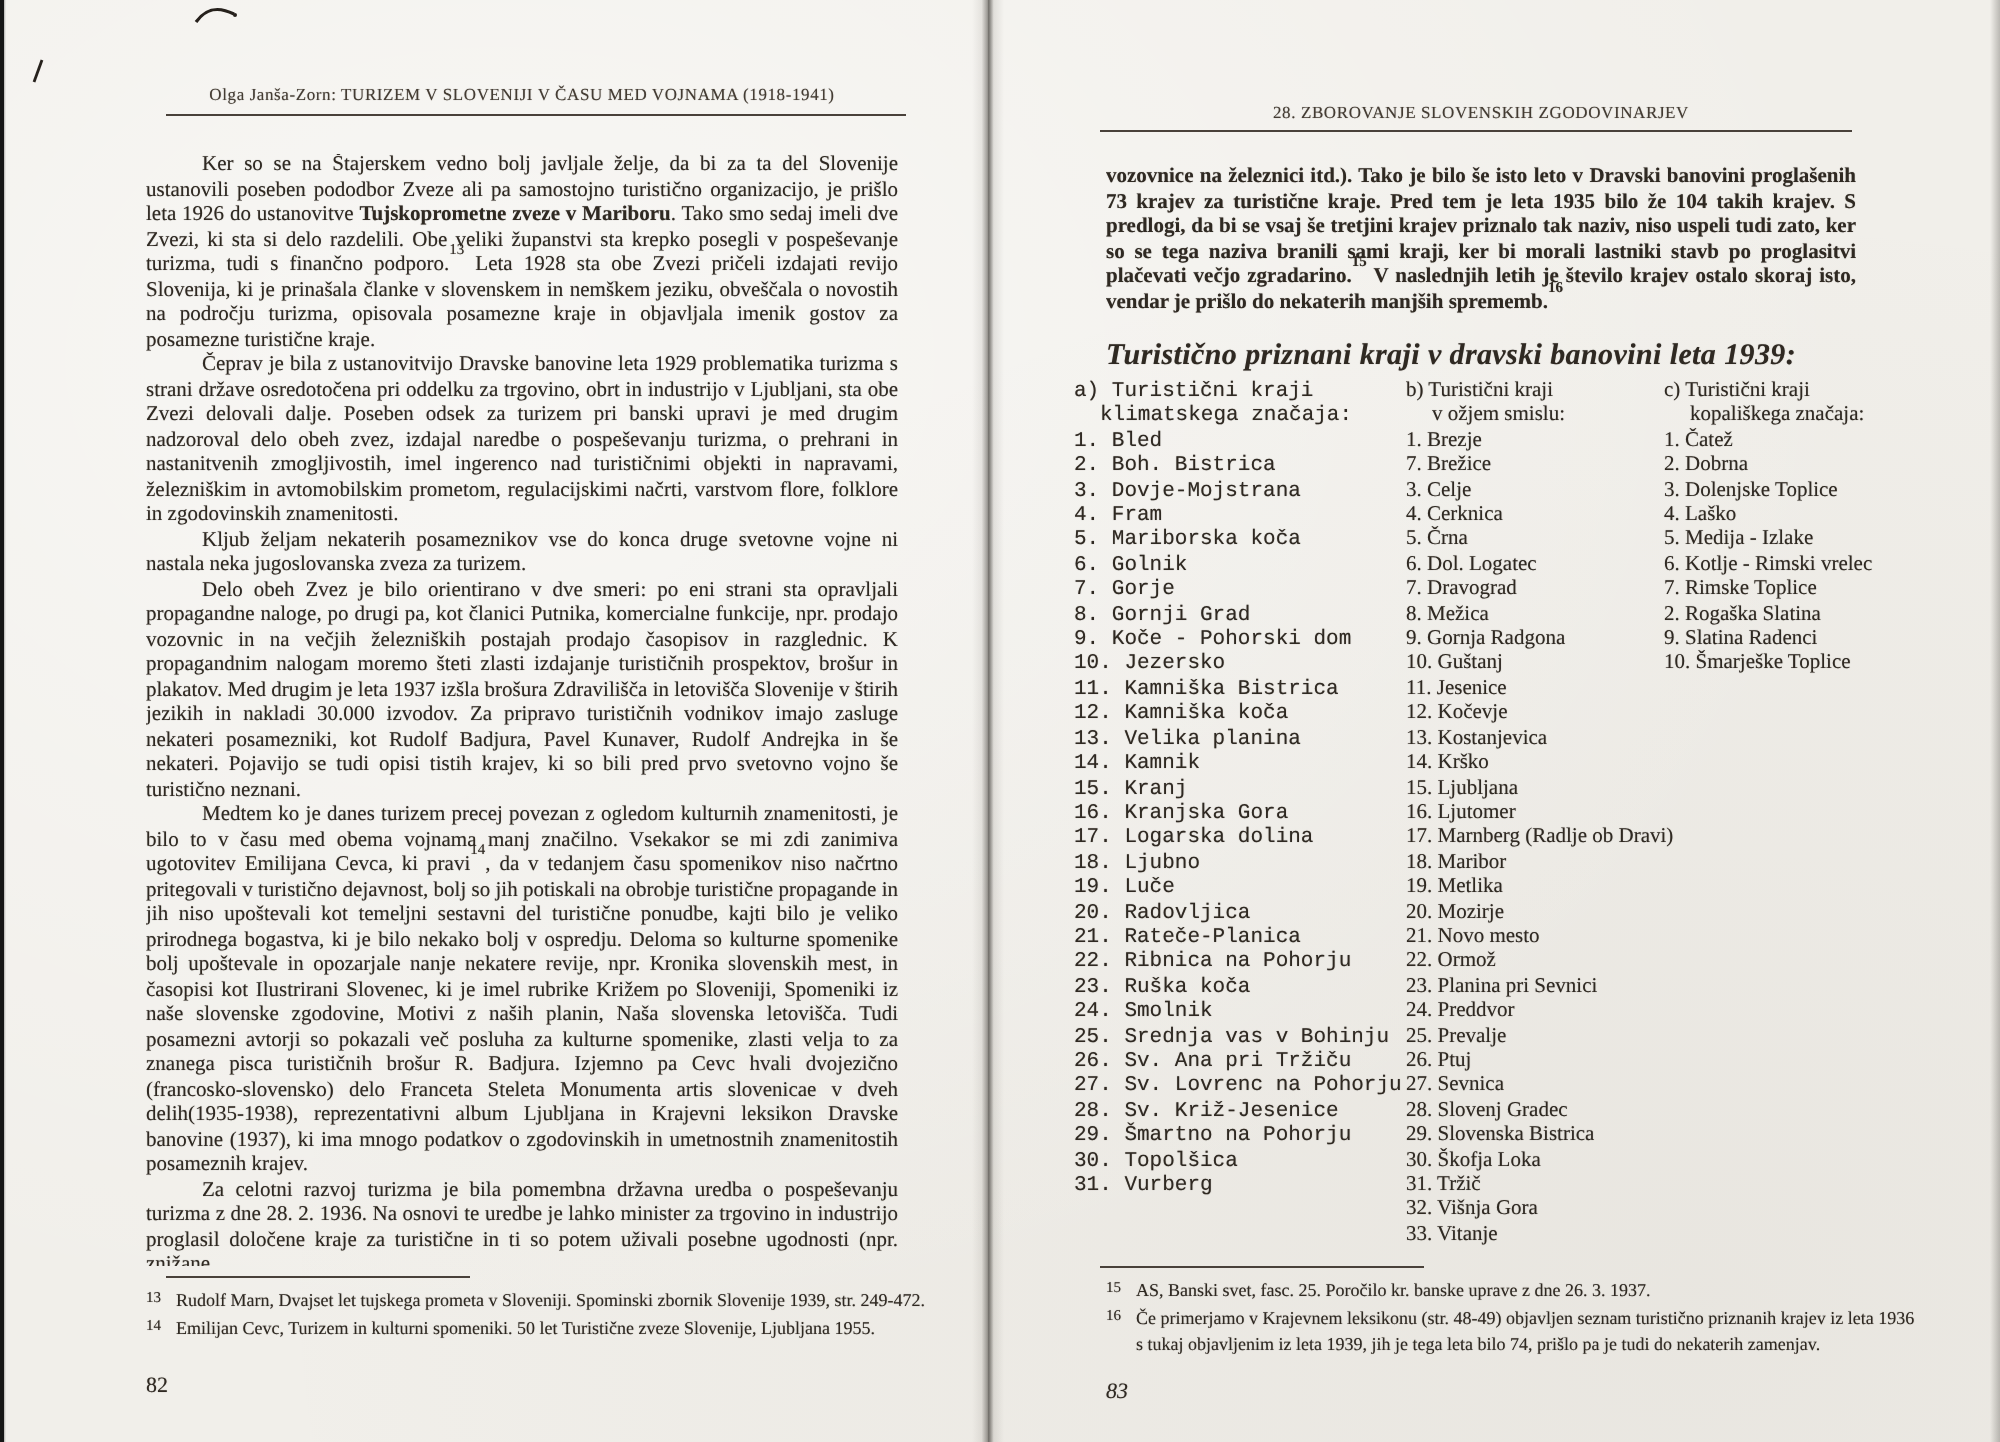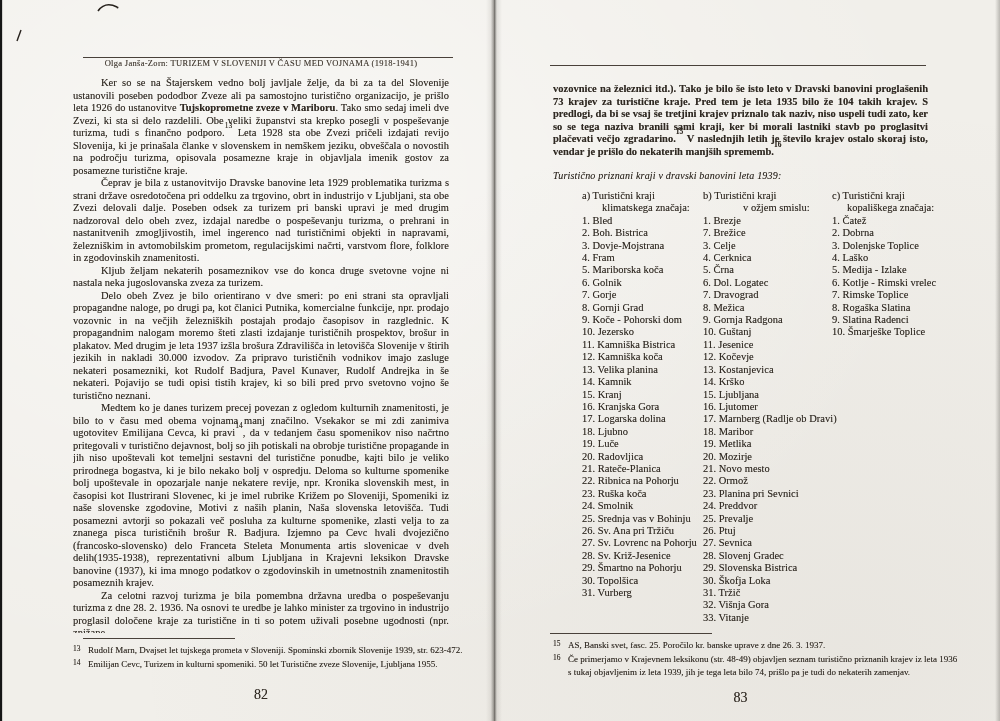--- a/index.html
+++ b/index.html
@@ -7,36 +7,36 @@
     position:relative;width:1000px;height:721px;overflow:hidden;
     background:
       radial-gradient(ellipse at 25% 25%, rgba(255,255,255,0.50), rgba(255,255,255,0) 65%),
       radial-gradient(ellipse at 85% 90%, rgba(120,108,90,0.07), rgba(120,108,90,0) 60%),
       #f1efea;
     font-family:"Liberation Serif","DejaVu Serif",serif;
     color:#2f2922;
   }
   #canvas *{text-shadow:0 0 0.5px rgba(47,41,34,0.45);}
   .abs{position:absolute;}
-  .running-header{font-size:8.5px;letter-spacing:0.3px;text-align:center;color:#443c33;white-space:nowrap;margin-top:16px;}
+  .running-header{font-size:8.5px;letter-spacing:0.3px;text-align:center;color:#443c33;white-space:nowrap;}
   .rule{height:1px;background:#49413a;}
   .body-text{font-size:10.5px;line-height:12.5px;text-align:justify;overflow:hidden;}
   .body-text p{margin:0;text-indent:28px;}
   .body-text.no-indent p{text-indent:0;}
   b{font-weight:bold;}
   sup{font-size:7.5px;line-height:0;position:relative;top:-3.5px;}
-  .list-title{font-style:italic;font-size:10px;letter-spacing:0.2px;white-space:nowrap;}
+  .list-title{font-style:italic;font-size:15px;letter-spacing:0.2px;white-space:nowrap;font-weight:bold;}
   .column{font-size:10.5px;line-height:12.4px;white-space:nowrap;top:190px;}
-  .col-0{left:582px;} .col-1{left:685px;margin-left:18px;} .col-2{left:818px;margin-left:14px;}
-  .column .sub{padding-left:13px;text-align:center;}
+  .col-0{left:537px;font-family:Liberation Mono, monospace;} .col-1{left:685px;margin-left:18px;} .col-2{left:818px;margin-left:14px;}
+  .column .sub{padding-left:13px;}
   .footnotes{font-size:9px;line-height:13.2px;}
   .footnote{display:flex;margin:0 0 1px 0;}
   .fn-num{width:15px;flex:none;font-size:7.5px;position:relative;top:-2px;}
   .fn-text{flex:1;}
-  .page-number{font-size:14px;text-align:center;}
+  .page-number{font-size:11px;}
   .edge-left{left:0;top:0;width:3px;height:721px;background:linear-gradient(90deg,#161616 0 2px,rgba(60,60,60,0.35) 2px,rgba(60,60,60,0) 100%);}
   .edge-right{right:0;top:0;width:5px;height:721px;background:linear-gradient(270deg,rgba(120,118,112,0.45),rgba(120,118,112,0) 100%);}
   .gutter{left:486px;top:0;width:16px;height:721px;
     background:linear-gradient(90deg,
       rgba(110,105,98,0) 0%,
       rgba(110,105,98,0.12) 30%,
       rgba(88,84,78,0.55) 48%,
       rgba(70,67,62,0.75) 52%,
       rgba(110,105,98,0.15) 68%,
       rgba(110,105,98,0) 100%);}
@@ -68,30 +68,31 @@
       <p><span>Kljub željam nekaterih posameznikov vse do konca druge svetovne vojne ni nastala neka jugoslovanska zveza za turizem.</span></p>
       <p><span>Delo obeh Zvez je bilo orientirano v dve smeri: po eni strani sta opravljali propagandne naloge, po drugi pa, kot članici Putnika, komercialne funkcije, npr. prodajo vozovnic in na večjih železniških postajah prodajo časopisov in razglednic. K propagandnim nalogam moremo šteti zlasti izdajanje turističnih prospektov, brošur in plakatov. Med drugim je leta 1937 izšla brošura Zdravilišča in letovišča Slovenije v štirih jezikih in nakladi 30.000 izvodov. Za pripravo turističnih vodnikov imajo zasluge nekateri posamezniki, kot Rudolf Badjura, Pavel Kunaver, Rudolf Andrejka in še nekateri. Pojavijo se tudi opisi tistih krajev, ki so bili pred prvo svetovno vojno še turistično neznani.</span></p>
       <p><span>Medtem ko je danes turizem precej povezan z ogledom kulturnih znamenitosti, je bilo to v času med obema vojnama manj značilno. Vsekakor se mi zdi zanimiva ugotovitev Emilijana Cevca, ki pravi</span><sup>14</sup><span>, da v tedanjem času spomenikov niso načrtno pritegovali v turistično dejavnost, bolj so jih potiskali na obrobje turistične propagande in jih niso upoštevali kot temeljni sestavni del turistične ponudbe, kajti bilo je veliko prirodnega bogastva, ki je bilo nekako bolj v ospredju. Deloma so kulturne spomenike bolj upoštevale in opozarjale nanje nekatere revije, npr. Kronika slovenskih mest, in časopisi kot Ilustrirani Slovenec, ki je imel rubrike Križem po Sloveniji, Spomeniki iz naše slovenske zgodovine, Motivi z naših planin, Naša slovenska letovišča. Tudi posamezni avtorji so pokazali več posluha za kulturne spomenike, zlasti velja to za znanega pisca turističnih brošur R. Badjura. Izjemno pa Cevc hvali dvojezično (francosko-slovensko) delo Franceta Steleta Monumenta artis slovenicae v dveh delih(1935-1938), reprezentativni album Ljubljana in Krajevni leksikon Dravske banovine (1937), ki ima mnogo podatkov o zgodovinskih in umetnostnih znamenitostih posameznih krajev.</span></p>
       <p><span>Za celotni razvoj turizma je bila pomembna državna uredba o pospeševanju turizma z dne 28. 2. 1936. Na osnovi te uredbe je lahko minister za trgovino in industrijo proglasil določene kraje za turistične in ti so potem uživali posebne ugodnosti (npr. znižane</span></p>
     </div>
 
   <div class="abs rule" style="left:83px;top:638px;width:152px;"></div>
   <div class="abs footnotes" style="left:73px;top:644px;width:392px;">
       <div class="footnote">
         <span class="fn-num">13</span>
-        <span class="fn-text">Rudolf Marn, Dvajset let tujskega prometa v Sloveniji. Spominski zbornik Slovenije 1939, str. 623-472.</span>
+        <span class="fn-text">Rudolf Marn, Dvajset let tujskega prometa v Sloveniji. Spominski zbornik Slovenije 1939, str. 249-472.</span>
       </div>
       <div class="footnote">
         <span class="fn-num">14</span>
         <span class="fn-text">Emilijan Cevc, Turizem in kulturni spomeniki. 50 let Turistične zveze Slovenije, Ljubljana 1955.</span>
       </div>
     </div>
 
   <div class="abs page-number" style="left:73px;top:687px;width:376px;">82</div>
 
+  <div class="abs running-header" style="left:553px;top:51px;width:375px;">28. ZBOROVANJE SLOVENSKIH ZGODOVINARJEV</div>
   <div class="abs rule" style="left:550px;top:65px;width:376px;"></div>
 
   <div class="abs body-text no-indent" style="left:553px;top:83px;width:375px;height:90px;font-weight:bold;">
       <p><span>vozovnice na železnici itd.). Tako je bilo še isto leto v Dravski banovini proglašenih 73 krajev za turistične kraje. Pred tem je leta 1935 bilo že 104 takih krajev. S predlogi, da bi se vsaj še tretjini krajev priznalo tak naziv, niso uspeli tudi zato, ker so se tega naziva branili sami kraji, ker bi morali lastniki stavb po proglasitvi plačevati večjo zgradarino.</span><sup>15</sup><span> V naslednjih letih je število krajev ostalo skoraj isto, vendar je prišlo do nekaterih manjših sprememb.</span><sup>16</sup></p>
     </div>
 
   <div class="abs list-title" style="left:553px;top:170px;">Turistično priznani kraji v dravski banovini leta 1939:</div>
 
   <div>
       <div class="abs column col-0">
@@ -169,33 +170,33 @@
       <div class="abs column col-2">
         <div>c) Turistični kraji</div>
         <div class="sub">kopališkega značaja:</div>
         <div class="item">1. Čatež</div>
         <div class="item">2. Dobrna</div>
         <div class="item">3. Dolenjske Toplice</div>
         <div class="item">4. Laško</div>
         <div class="item">5. Medija - Izlake</div>
         <div class="item">6. Kotlje - Rimski vrelec</div>
         <div class="item">7. Rimske Toplice</div>
-        <div class="item">8. Rogaška Slatina</div>
+        <div class="item">2. Rogaška Slatina</div>
         <div class="item">9. Slatina Radenci</div>
         <div class="item">10. Šmarješke Toplice</div>
       </div>
     </div>
 
   <div class="abs rule" style="left:550px;top:633px;width:162px;"></div>
   <div class="abs footnotes" style="left:553px;top:639px;width:408px;">
       <div class="footnote">
         <span class="fn-num">15</span>
         <span class="fn-text">AS, Banski svet, fasc. 25. Poročilo kr. banske uprave z dne 26. 3. 1937.</span>
       </div>
       <div class="footnote">
         <span class="fn-num">16</span>
         <span class="fn-text">Če primerjamo v Krajevnem leksikonu (str. 48-49) objavljen seznam turistično priznanih krajev iz leta 1936 s tukaj objavljenim iz leta 1939, jih je tega leta bilo 74, prišlo pa je tudi do nekaterih zamenjav.</span>
       </div>
     </div>
 
-  <div class="abs page-number" style="left:553px;top:690px;width:375px;">83</div>
+  <div class="abs page-number" style="left:553px;top:690px;width:375px;font-style:italic;">83</div>
 
 </div>
 
 </body></html>

